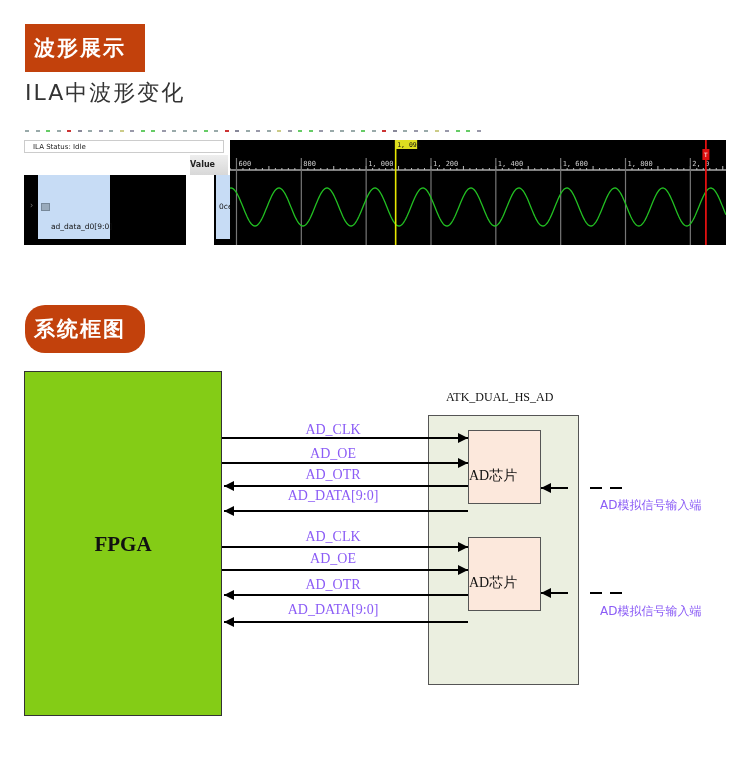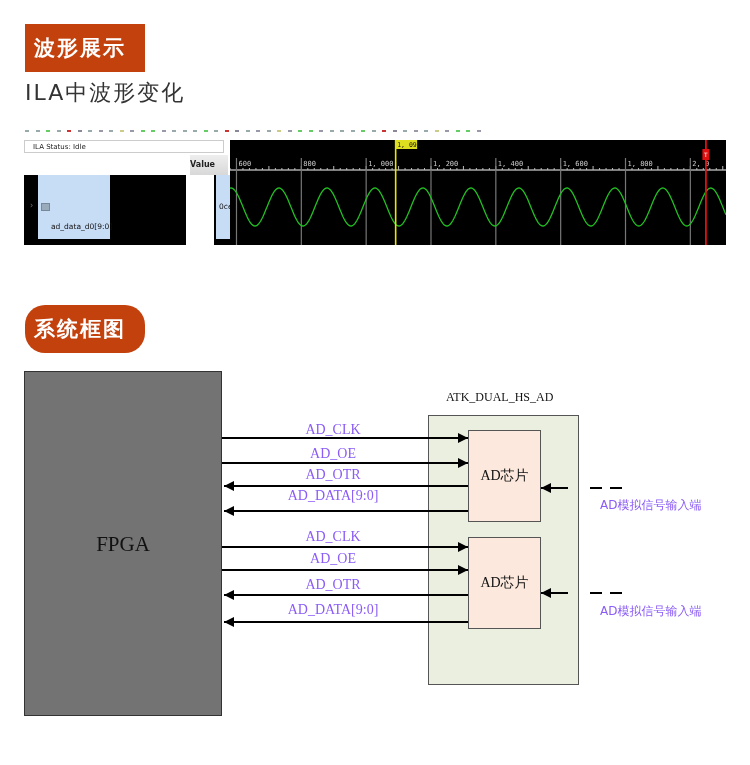--- a/index.html
+++ b/index.html
@@ -15,25 +15,25 @@
   .value-hdr{position:absolute;left:166px;top:15px;width:38px;height:20px;background:linear-gradient(#eee,#d8d8d8);font-size:8px;font-weight:bold;line-height:20px;padding-right:4px;box-sizing:border-box;color:#222;}
   .name-body{position:absolute;left:0;top:35px;width:162px;height:70px;background:#000;}
   .name-sel{position:absolute;left:14px;top:0;width:72px;height:64px;background:#c7dcf5;}
   .sig-name{position:absolute;left:6px;top:27px;font-size:7.5px;color:#111;white-space:nowrap;margin-top:20px;}
   .sig-chev{position:absolute;left:6px;top:26px;font-size:8px;color:#777;}
   .sig-icon{position:absolute;left:17px;top:28px;width:7px;height:6px;background:#9ab;border:1px solid #789;}
   .value-body{position:absolute;left:166px;top:35px;width:38px;height:70px;background:#000;margin-left:24px;}
   .value-sel{position:absolute;left:2px;top:0;width:32px;height:64px;background:#c7dcf5;}
   .sig-value{position:absolute;left:5px;top:27px;font-size:7.5px;color:#111;}
   .wave{position:absolute;left:206px;top:0;width:496px;height:105px;background:#000;}
-  .fpga{position:absolute;left:24px;top:371px;width:198px;height:345px;background:#737373;border:1.5px solid #333;box-sizing:border-box;}
+  .fpga{position:absolute;left:24px;top:371px;width:198px;height:345px;background:#84cc16;border:1.5px solid #333;box-sizing:border-box;font-weight:bold;}
   .fpga-label{position:absolute;left:0;width:100%;top:160px;text-align:center;font-family:"Liberation Serif","DejaVu Serif",serif;font-size:21px;color:#111;}
   .module{position:absolute;left:428px;top:415px;width:151px;height:270px;background:#ebefe0;border:1.5px solid #555;box-sizing:border-box;}
   .module-label{position:absolute;left:446px;top:390px;font-family:"Liberation Serif","DejaVu Serif",serif;font-size:12px;color:#111;}
-  .chip{position:absolute;width:73px;height:92px;background:#fce8dc;border:1.5px solid #555;box-sizing:border-box;font-family:"Liberation Serif","DejaVu Serif",serif;font-size:14px;color:#111;text-align:center;}
+  .chip{position:absolute;width:73px;height:74px;background:#fce8dc;border:1.5px solid #555;box-sizing:border-box;font-family:"Liberation Serif","DejaVu Serif",serif;font-size:14px;color:#111;}
   .chip span{position:absolute;left:0;width:100%;top:36px;}
   .sig-lbl{position:absolute;font-family:"Liberation Serif","DejaVu Serif",serif;font-size:14px;color:#8b5cf6;text-align:center;width:200px;}
   .analog-lbl{position:absolute;left:600px;font-size:12px;color:#8b5cf6;font-family:"DejaVu Sans","Liberation Sans",sans-serif;}
   svg.lines{position:absolute;left:0;top:0;}
 </style>
 </head>
 <body>
 
 <div class="section-tag" style="top:24px;">波形展示</div>
 <div class="subtitle">ILA中波形变化</div>

